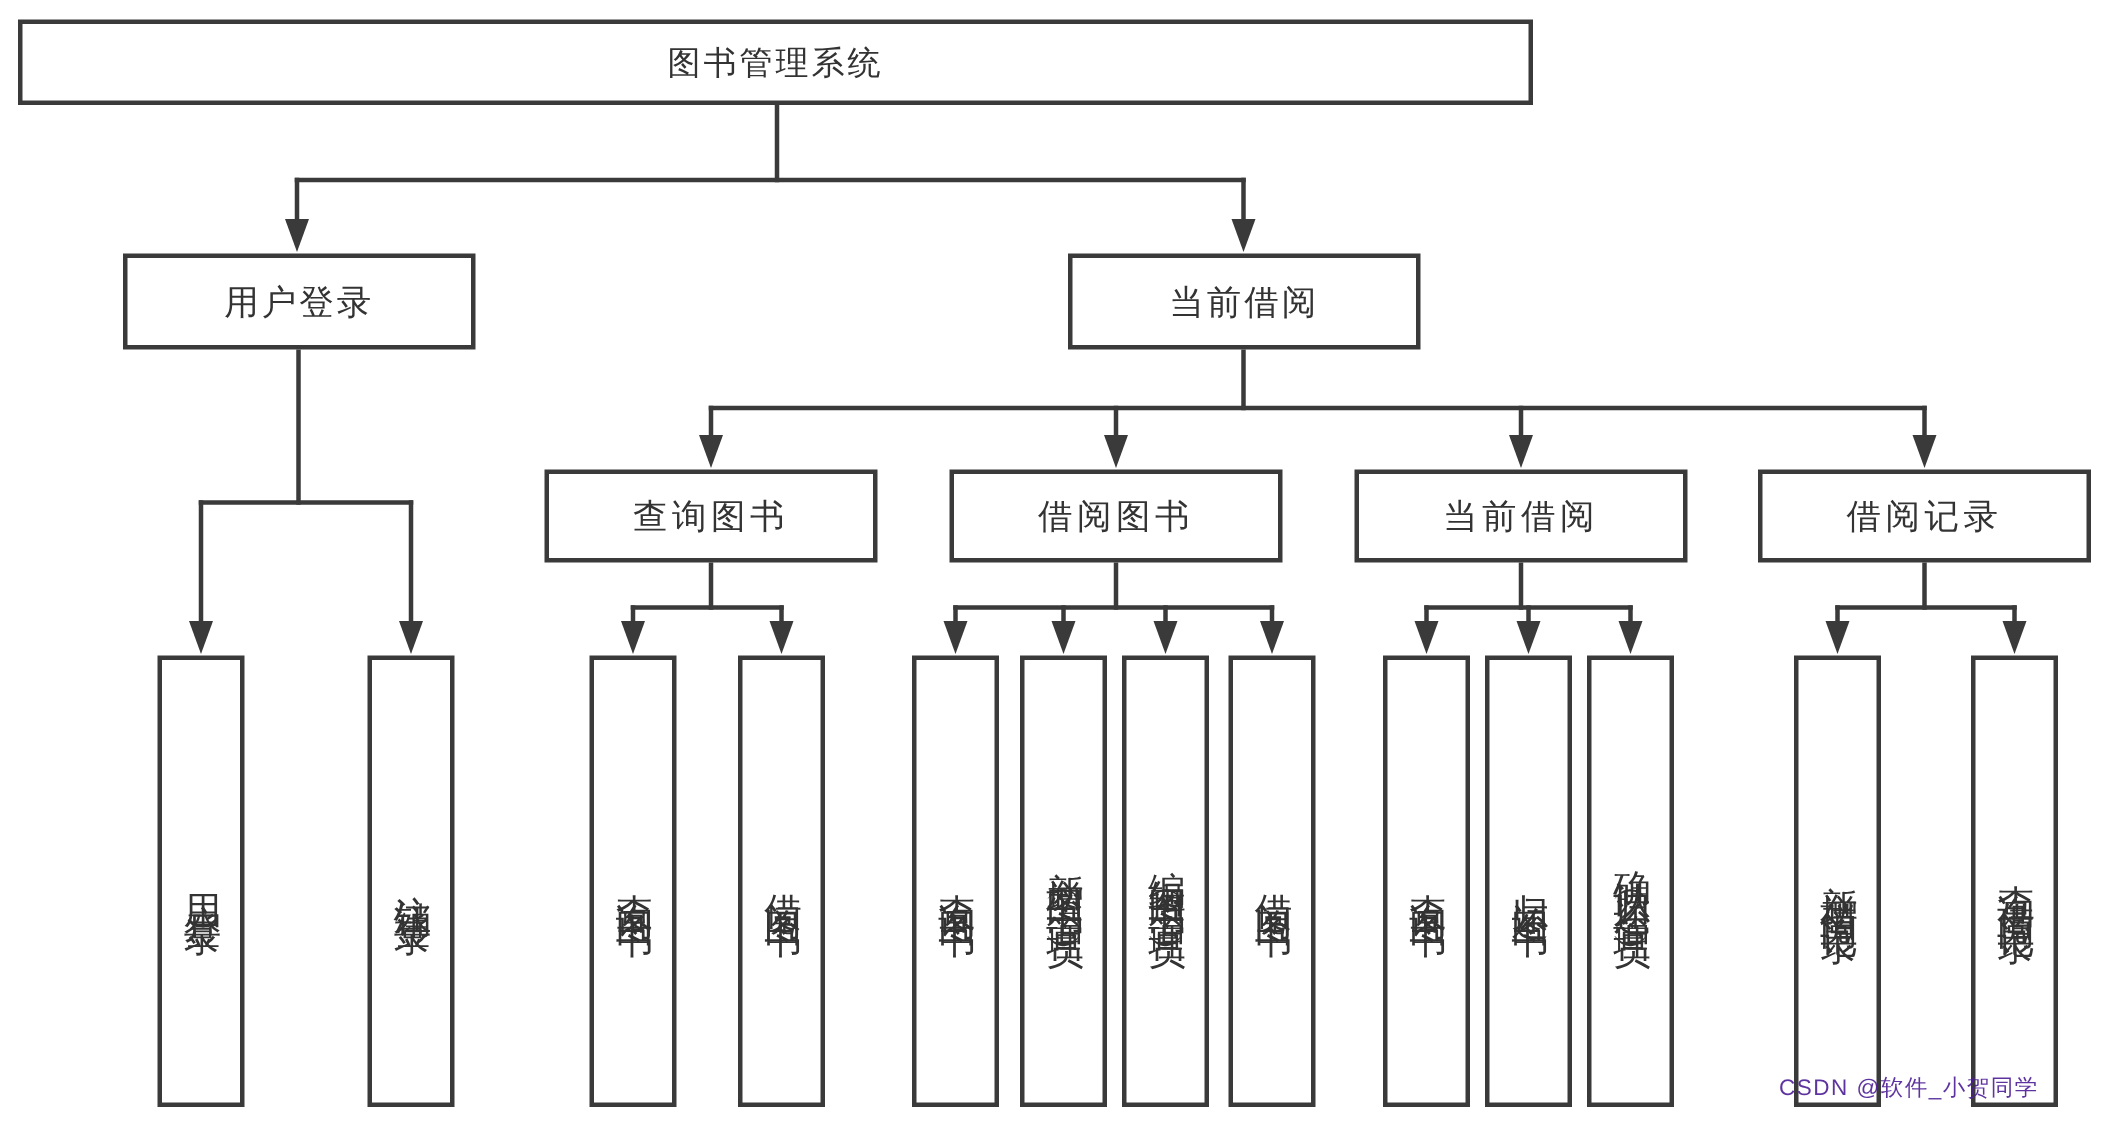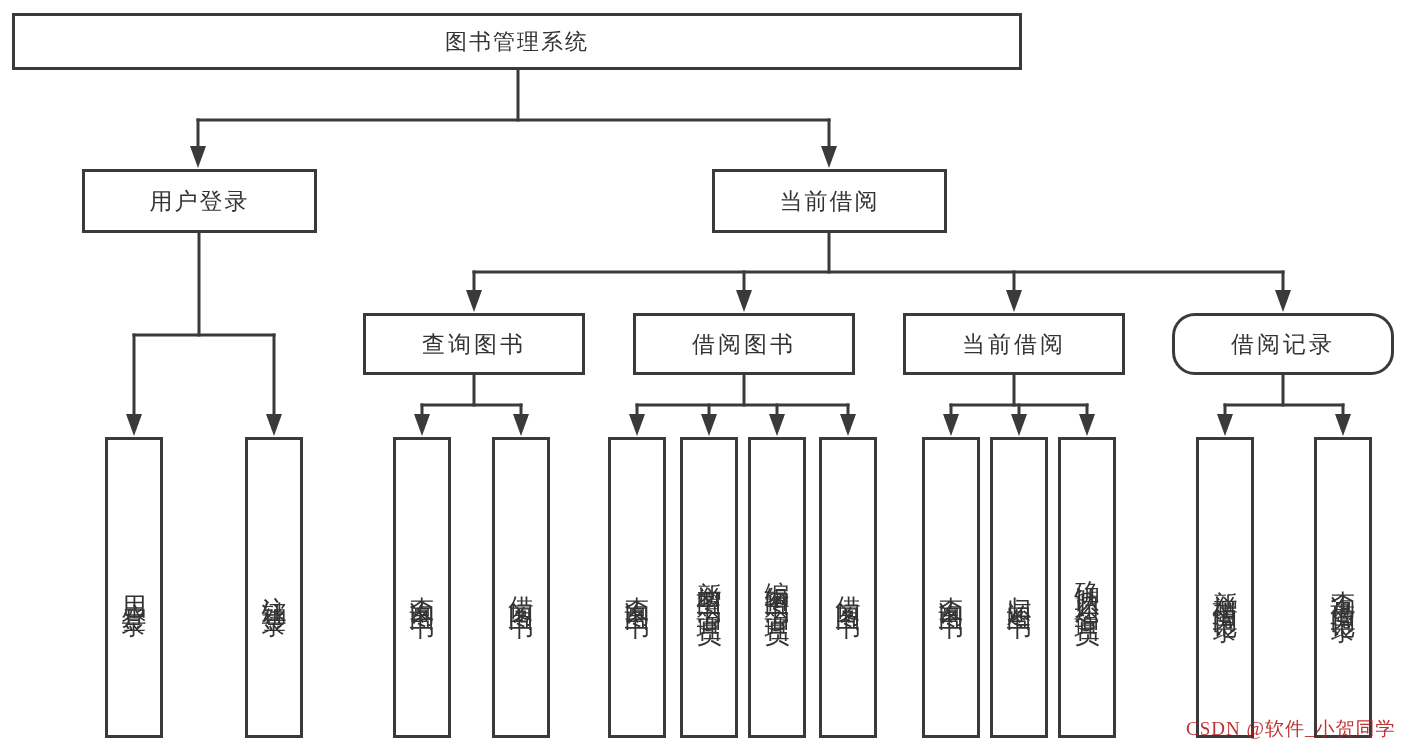--- a/index.html
+++ b/index.html
@@ -33,26 +33,25 @@
     font-size: 25px;
     letter-spacing: 6px;
     line-height: 1;
     white-space: normal;
   }
   .watermark {
     position: absolute;
     left: 1186px;
     top: 716px;
     z-index: 3;
-    font-size: 19px;
+    font-size: 15px;
     letter-spacing: 1px;
-    color: #b91c1c;
+    color: #4c1d95;
     opacity: 0.9;
     white-space: nowrap;
-    font-family: Liberation Serif, serif;
   }
 </style>
 </head>
 <body>
 
 <div class="canvas">
 
   <svg class="connectors" width="1405" height="747" viewBox="0 0 1405 747">
     <g stroke="#3a3a3a" stroke-width="3" fill="none" stroke-linecap="square">
 
@@ -132,21 +131,21 @@
 
   <div class="box lv3" style="left:363px; top:313px; width:222px; height:62px;">
     <span class="lbl">查询图书</span>
   </div>
   <div class="box lv3" style="left:633px; top:313px; width:222px; height:62px;">
     <span class="lbl">借阅图书</span>
   </div>
   <div class="box lv3" style="left:903px; top:313px; width:222px; height:62px;justify-content:center;">
     <span class="lbl">当前借阅</span>
   </div>
-  <div class="box lv3" style="left:1172px; top:313px; width:222px; height:62px;border-radius:23px;">
+  <div class="box lv3" style="left:1172px; top:313px; width:222px; height:62px;">
     <span class="lbl">借阅记录</span>
   </div>
 
   <div class="box leaf" style="left:105px; top:437px; width:58px; height:301px;">
     <span class="lbl">用户登录</span>
   </div>
   <div class="box leaf" style="left:245px; top:437px; width:58px; height:301px;">
     <span class="lbl">注销登录</span>
   </div>
   <div class="box leaf" style="left:393px; top:437px; width:58px; height:301px;">

